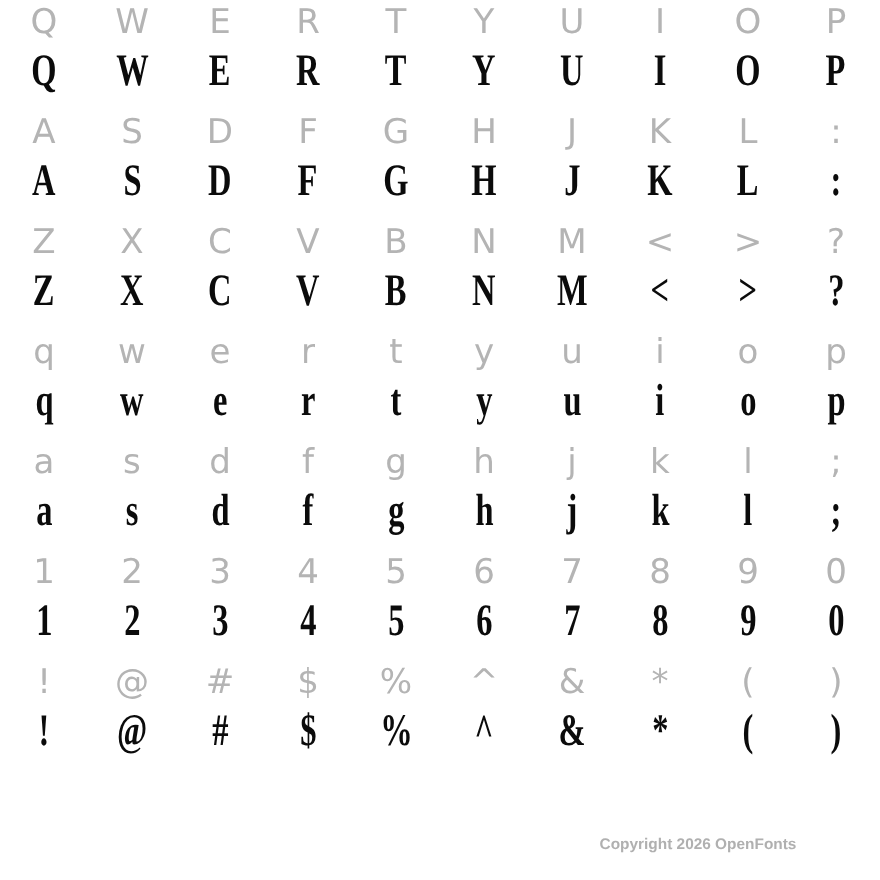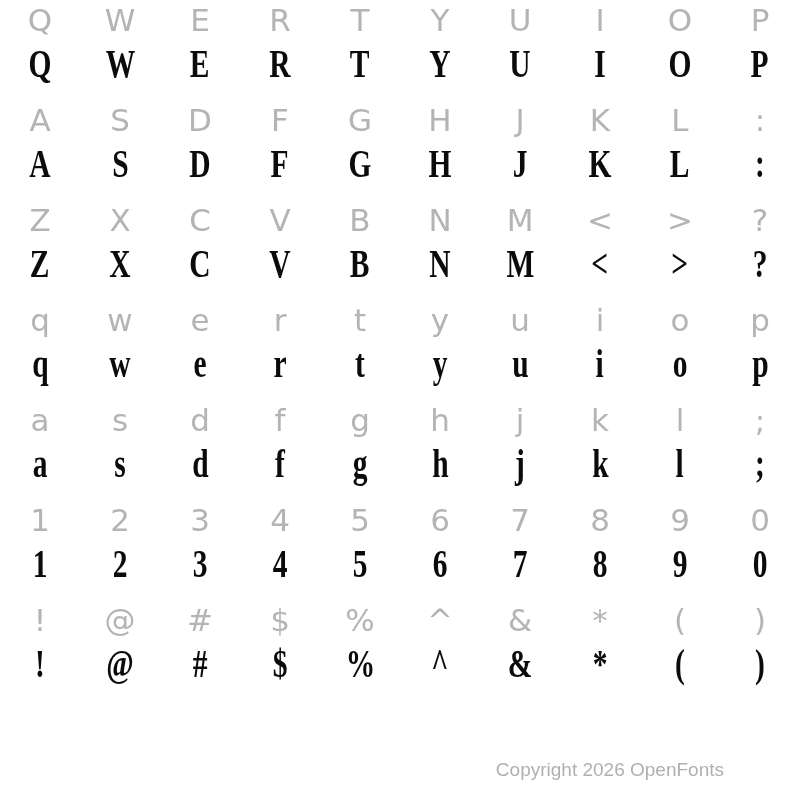--- a/index.html
+++ b/index.html
@@ -49,22 +49,22 @@
     color: var(--black-color, #0b0b0b);
     line-height: 1;
     display: inline-block;
     transform: scaleX(0.72);
   }
   .footer {
     position: absolute;
     top: 759px;
     right: 76px;
     font-family: "Liberation Sans", sans-serif;
-    font-size: 19px;
-    font-weight: 400;
+    font-size: 14px;
+    font-weight: 700;
     color: var(--footer-color, #b0b0b0);
     white-space: nowrap;
   }
 </style>
 </head>
 <body style="background: rgb(255, 255, 255);">
 
 <div class="specimen-grid">
     <div class="block">
       <div class="row gray">

